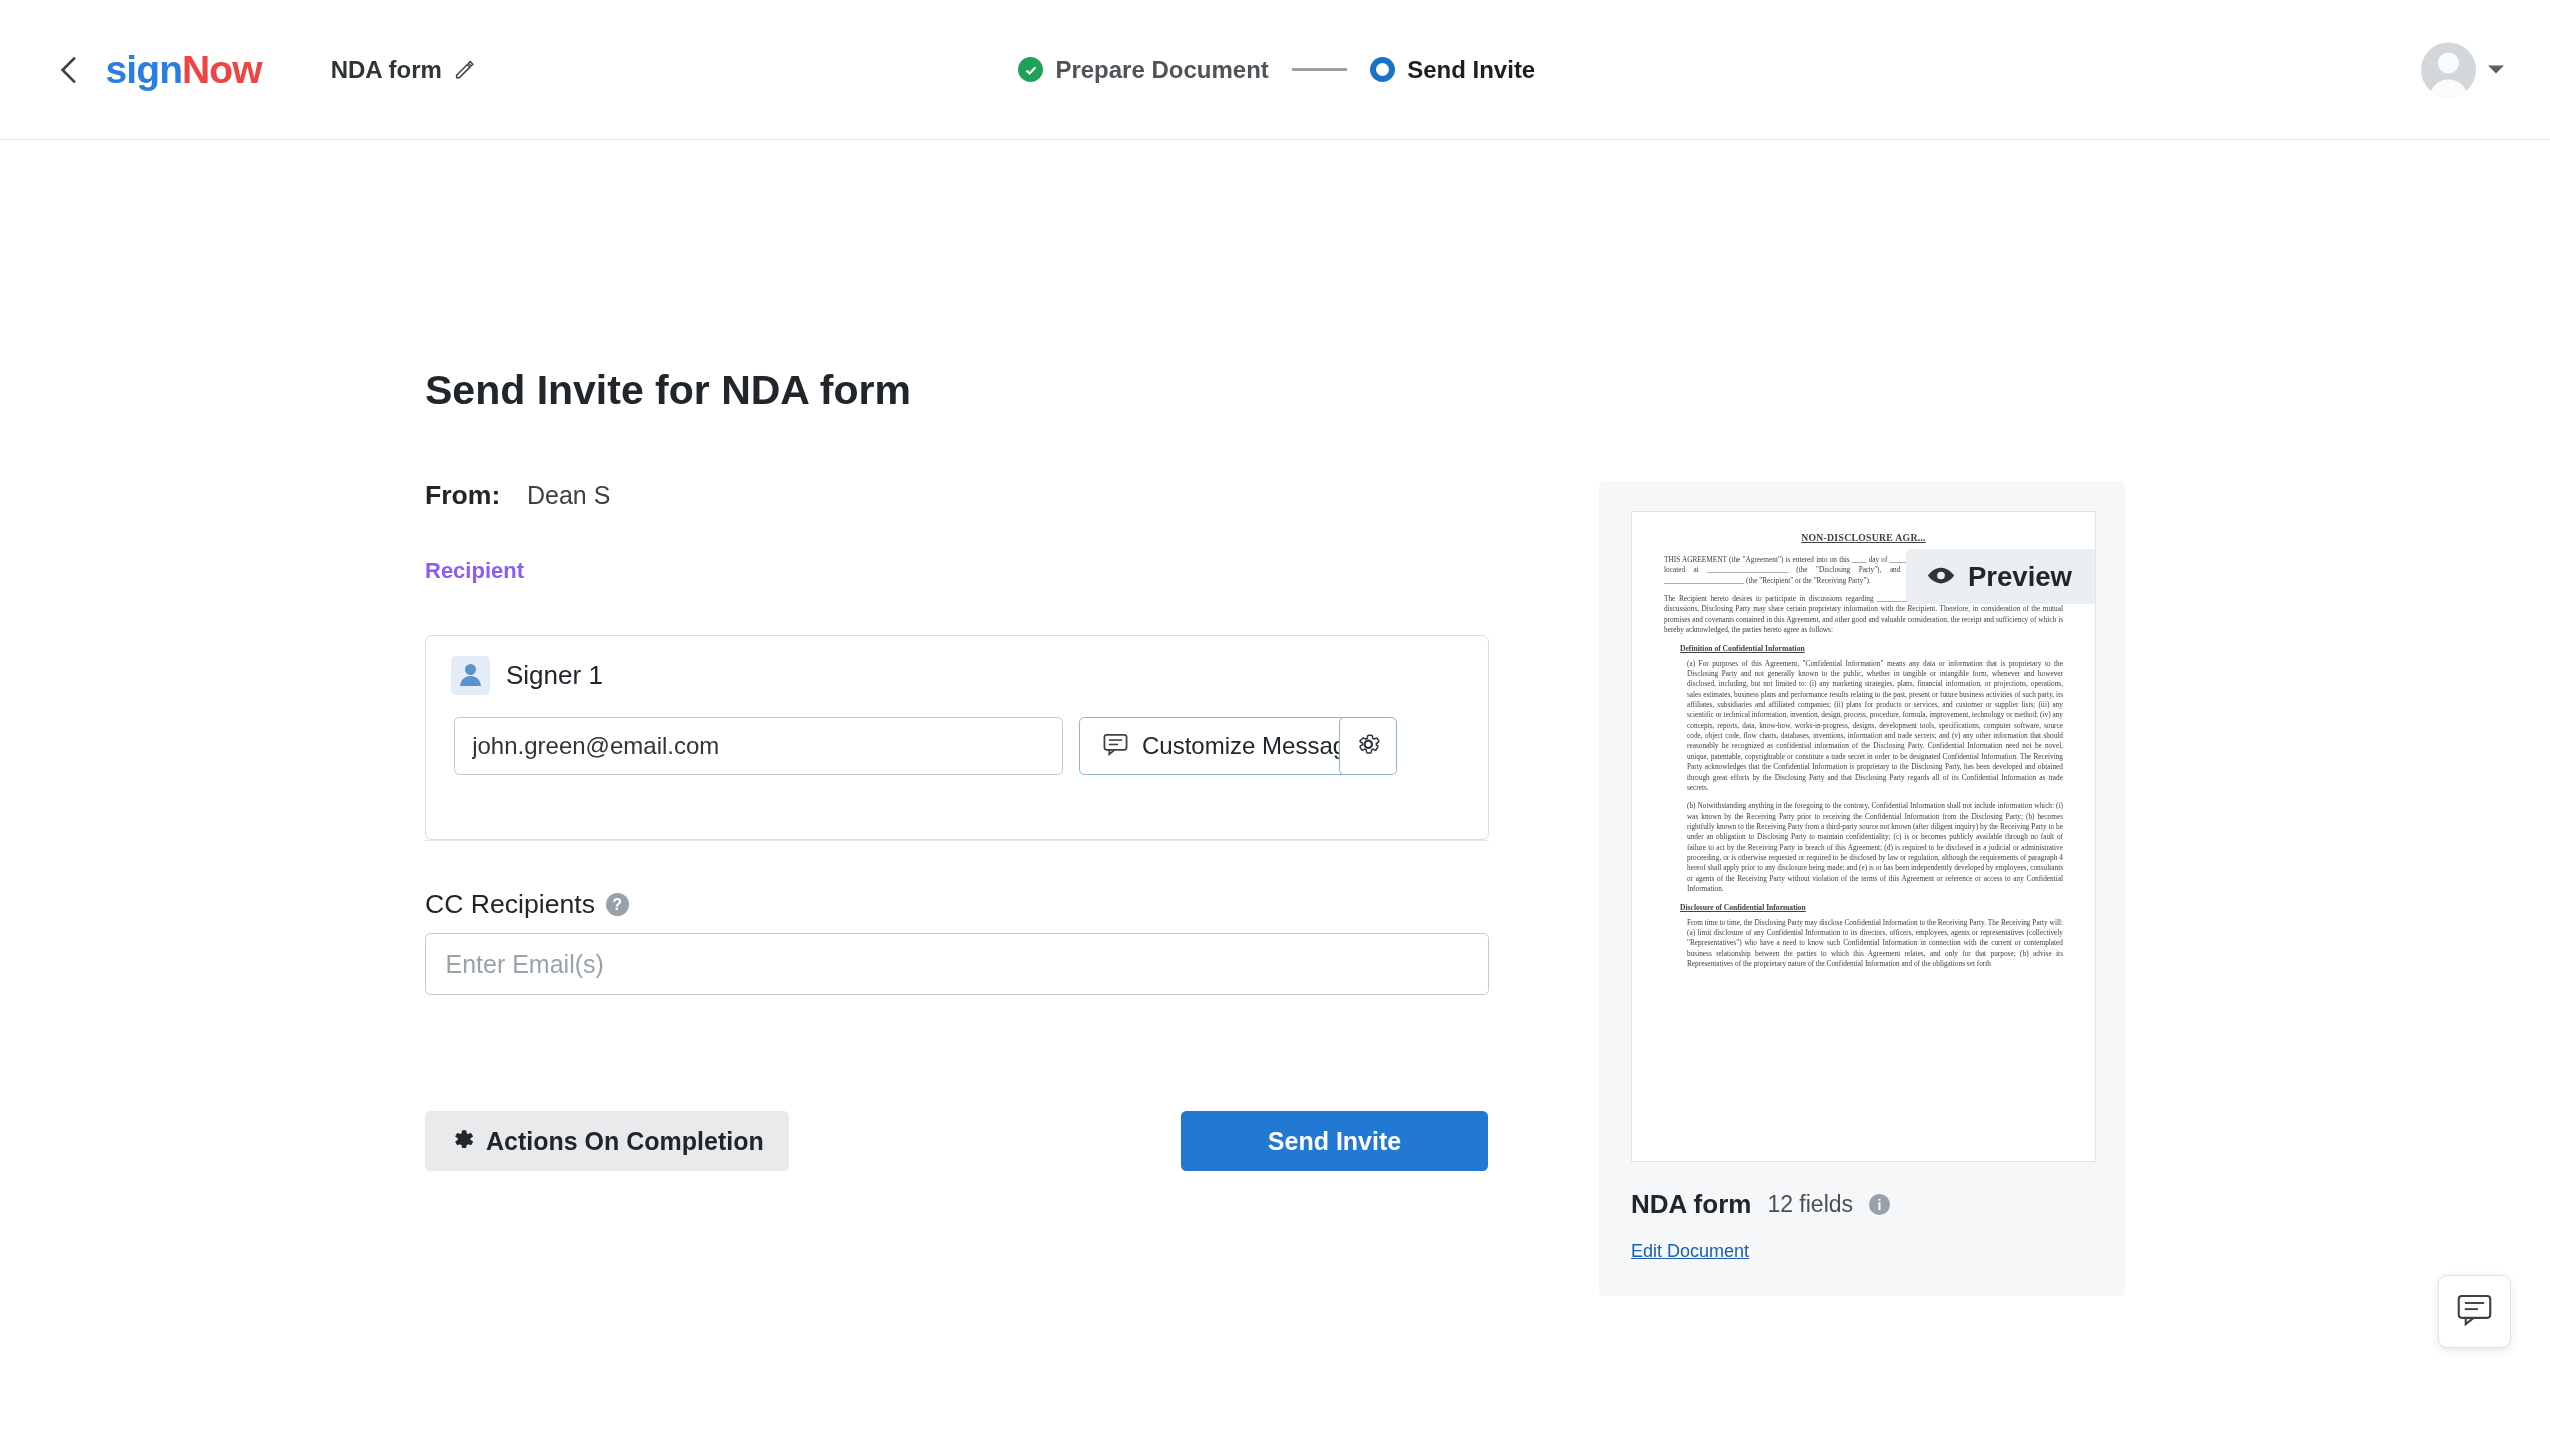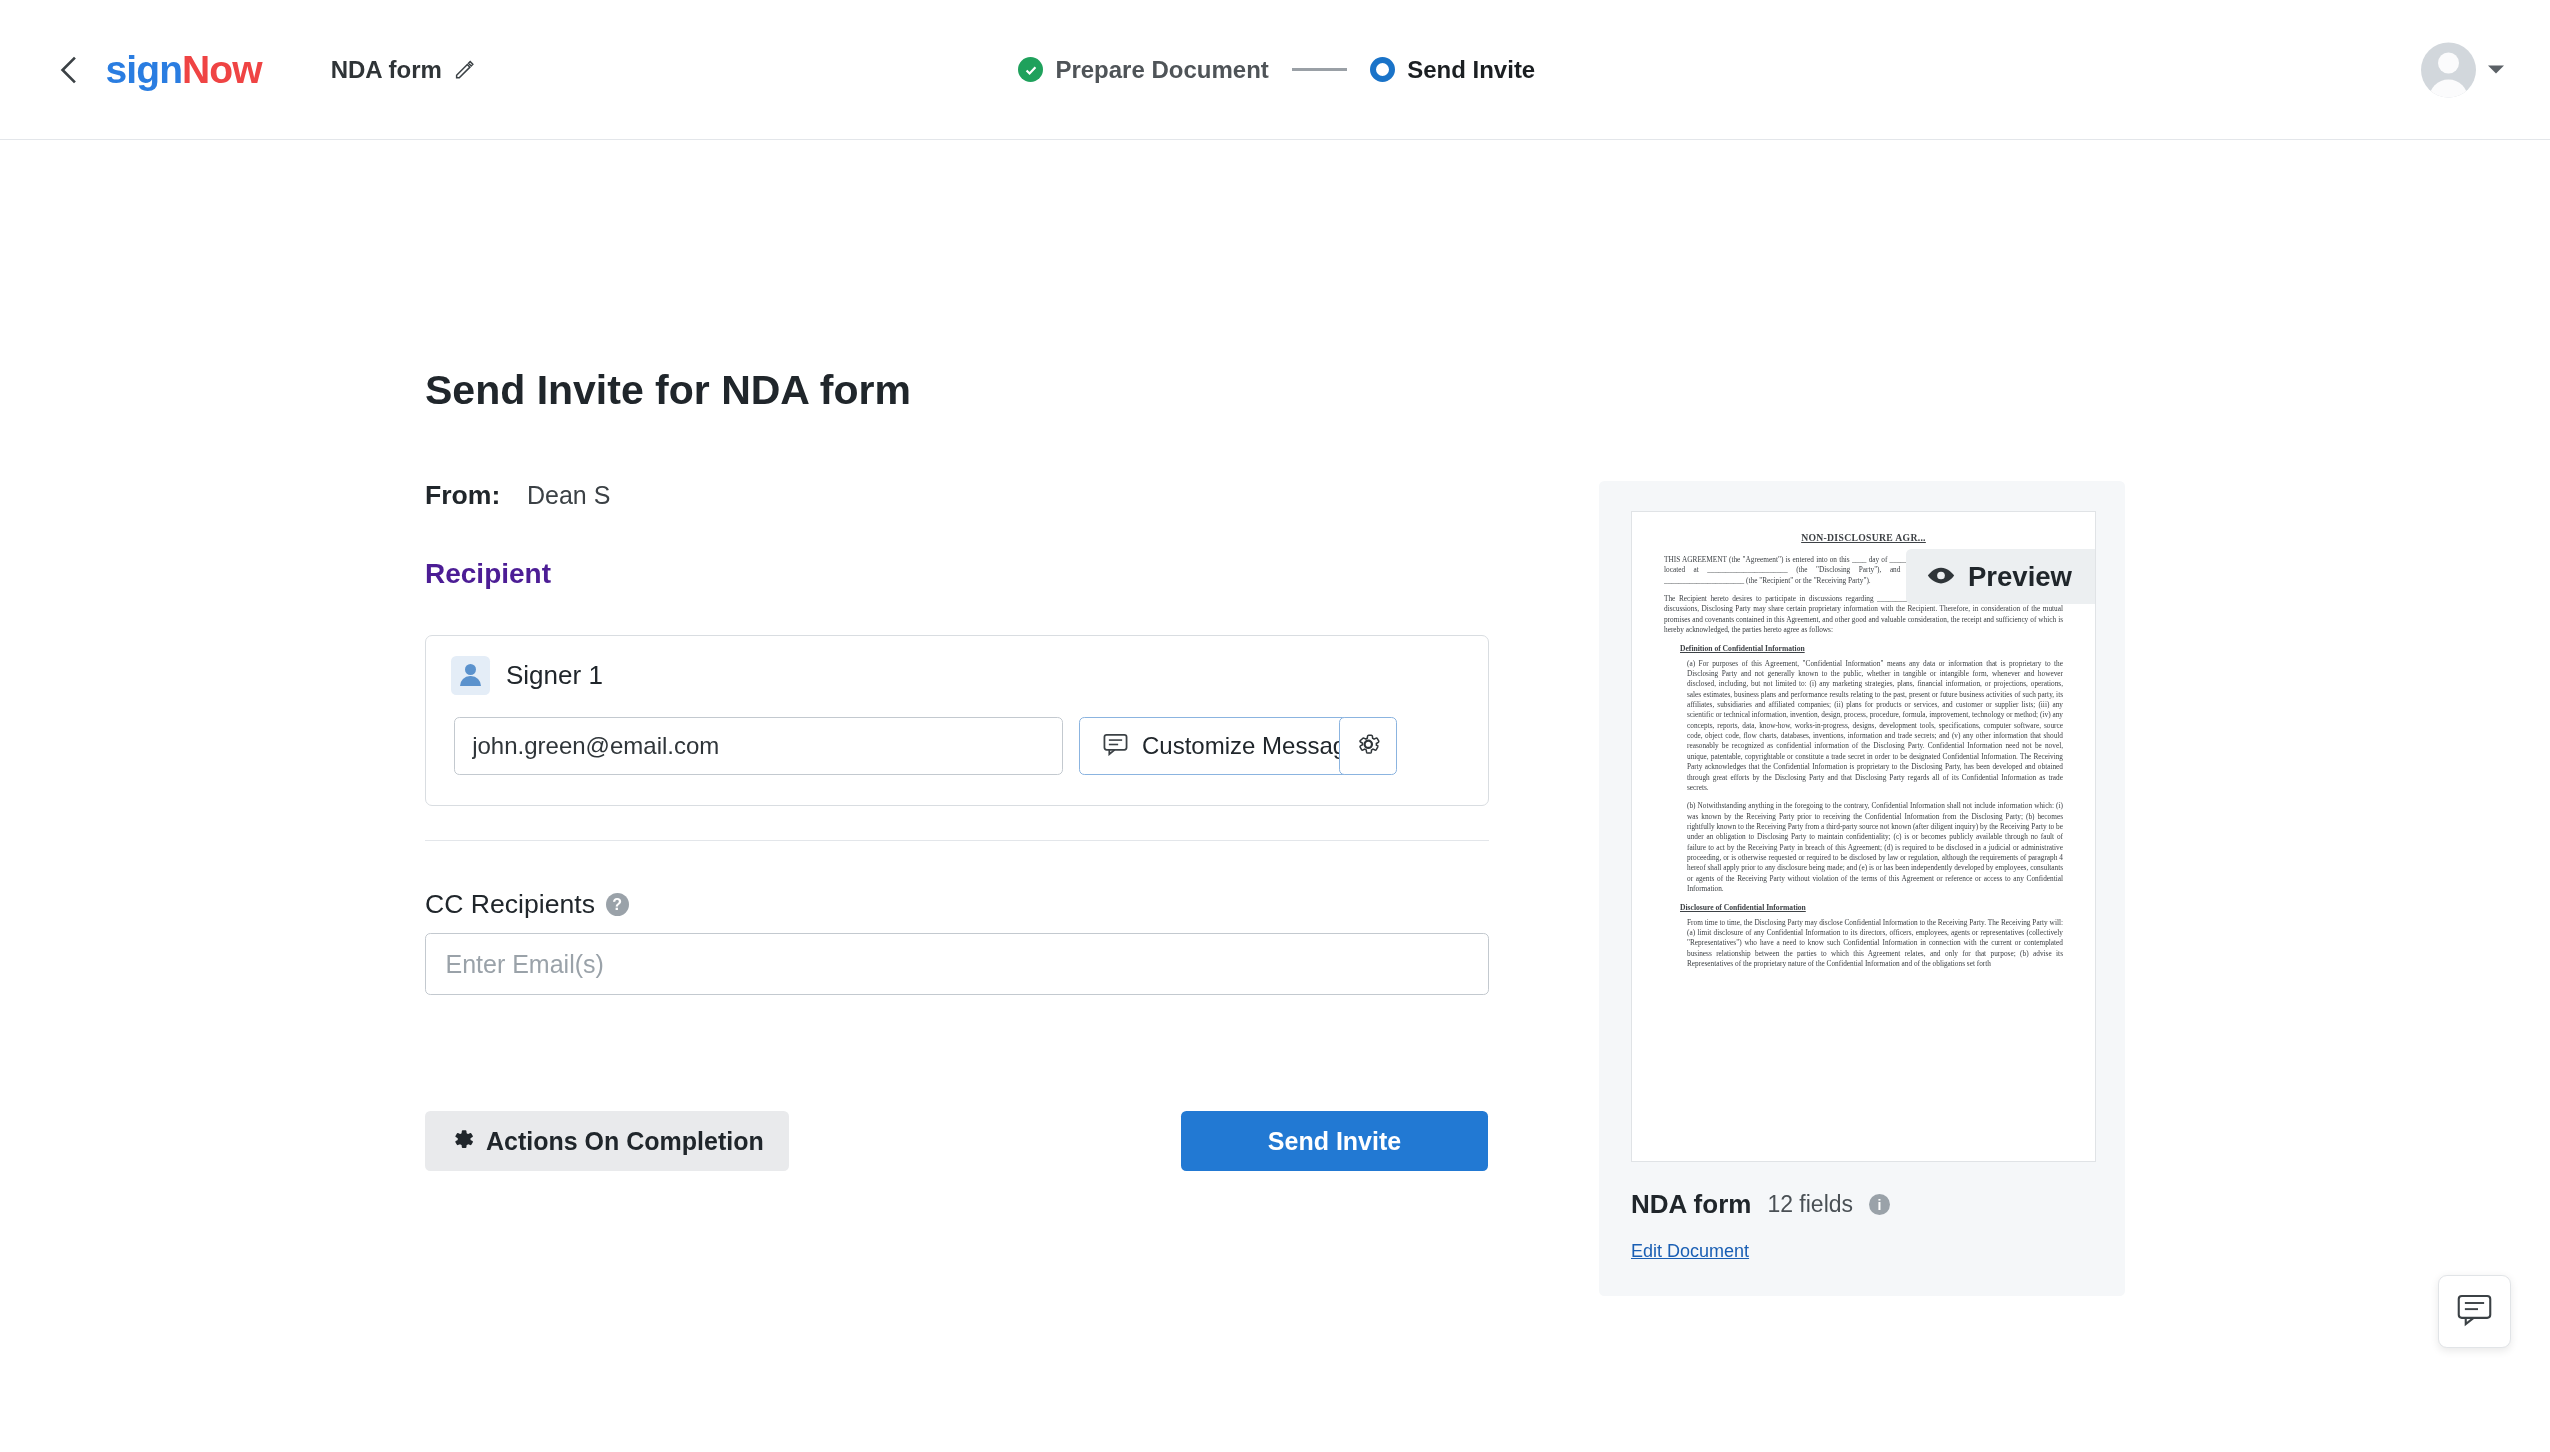--- a/index.html
+++ b/index.html
@@ -144,27 +144,27 @@
     position: absolute;
     left: 425px; top: 340px;
     display: flex; align-items: baseline; gap: 26.6px;
   }
   .from-label { font-size: 26.6px; font-weight: bold; color: #20262b; }
   .from-value { font-size: 25px; color: #3b4145; }
 
   .recipient-label {
     position: absolute;
     left: 425px; top: 418px;
-    font-size: 28px; font-weight: bold; color: #4c1d95;
+    font-size: 22px; font-weight: bold; color: #8b5cf6;
   }
 
   .recipient-box {
     position: absolute;
     left: 425px; top: 495px;
-    width: 1064px; height: 171px;
+    width: 1064px; height: 205px;
     border: 0.9px solid #d9dde1;
     border-radius: 7px;
     background: #fff;
   }
   .signer-row {
     display: flex;
     align-items: center;
     gap: 16px;
     margin: 19.5px 0 0 25px;
   }

